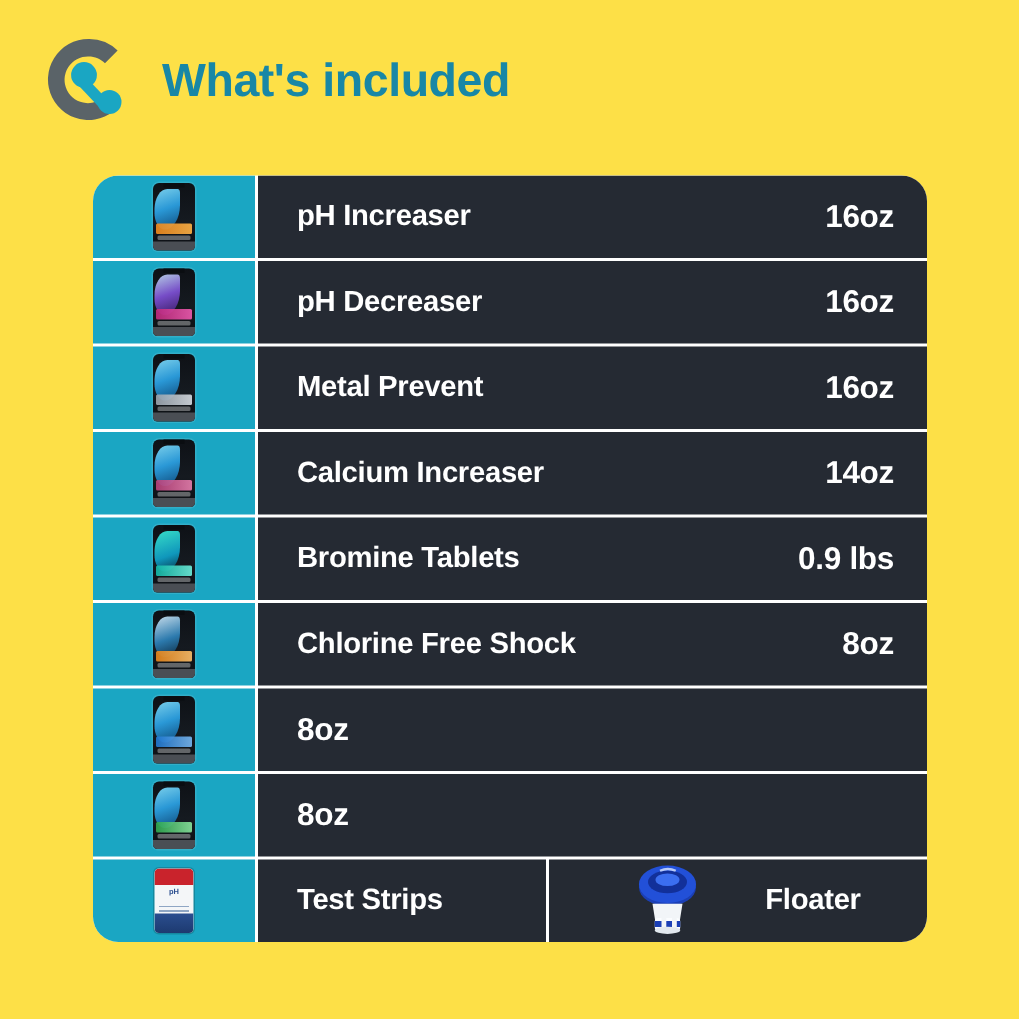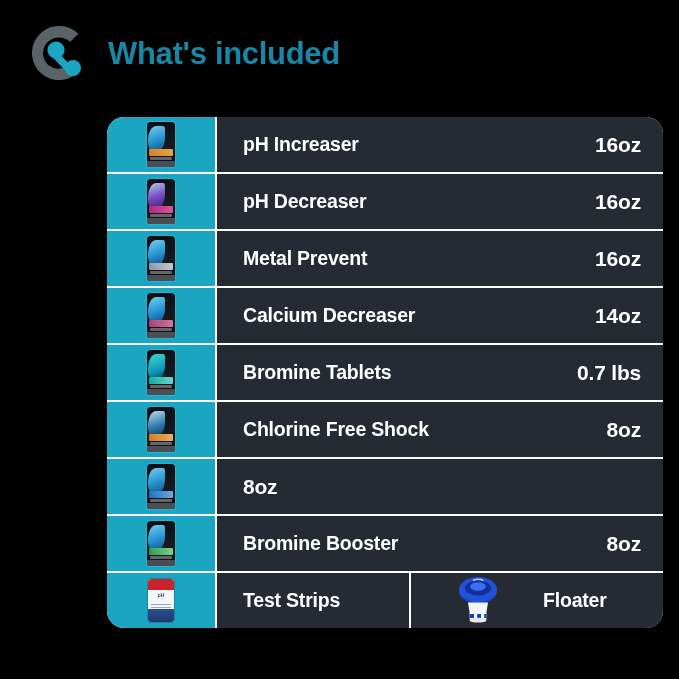--- a/index.html
+++ b/index.html
@@ -9,21 +9,21 @@
     height: 679px;
     background: #eaeaea;
     font-family: "Liberation Sans", sans-serif;
     overflow: hidden;
   }
 
   #root {
     position: relative;
     width: 679px;
     height: 679px;
-    background: #000000;
+    background: #fde047;
   }
 
   
   .header {
     position: absolute;
     left: 28px;
     top: 22px;
     display: flex;
     align-items: center;
     gap: 18px;
@@ -44,21 +44,20 @@
     left: 62px;
     top: 117px;
     width: 556px;
     height: 511px;
     background: #ffffff;
     border-radius: 17px;
     overflow: hidden;
     display: flex;
     flex-direction: column;
     gap: 2px;
-    margin-left: 45px;
   }
 
   .row {
     flex: 1 1 0;
     display: flex;
     min-height: 0;
     gap: 2px;
   }
 
   
@@ -101,22 +100,23 @@
     flex: none;
   }
 
   
   .row-split .cell-main { flex: 0 0 192px; padding: 0 16px 0 26px; }
   .row-split .cell-extra {
     flex: 1 1 auto;
     background: #252a33;
     display: flex;
     align-items: center;
-    padding-left: 40px;
+    padding-left: 8px;
     gap: 38px;
+    justify-content: center;
   }
   .row-split .extra-label {
     font-size: 19.5px;
     font-weight: bold;
     color: #ffffff;
     letter-spacing: -0.2px;
     line-height: 1;
     white-space: nowrap;
   }
 
@@ -276,38 +276,38 @@
       <div class="cell-img">
         <div class="bottle b-pink">
           <span class="cap"></span>
             <span class="swoosh"></span>
             <span class="band"></span>
             <span class="band2"></span>
             <span class="base"></span>
         </div>
       </div>
       <div class="cell-main">
-        <span class="item-name">Calcium Decreaser</span>
+        <span class="item-name">Calcium Increaser</span>
         <span class="item-amount">14oz</span>
       </div>
     </div>
 
     <div class="row">
       <div class="cell-img">
         <div class="bottle b-teal">
           <span class="cap"></span>
             <span class="swoosh"></span>
             <span class="band"></span>
             <span class="band2"></span>
             <span class="base"></span>
         </div>
       </div>
       <div class="cell-main">
         <span class="item-name">Bromine Tablets</span>
-        <span class="item-amount">0.7 lbs</span>
+        <span class="item-amount">0.9 lbs</span>
       </div>
     </div>
 
     <div class="row">
       <div class="cell-img">
         <div class="bottle b-amber">
           <span class="cap"></span>
             <span class="swoosh"></span>
             <span class="band"></span>
             <span class="band2"></span>
@@ -339,21 +339,20 @@
       <div class="cell-img">
         <div class="bottle b-green">
           <span class="cap"></span>
             <span class="swoosh"></span>
             <span class="band"></span>
             <span class="band2"></span>
             <span class="base"></span>
         </div>
       </div>
       <div class="cell-main">
-        <span class="item-name">Bromine Booster</span>
         <span class="item-amount">8oz</span>
       </div>
     </div>
 
     <div class="row row-split">
       <div class="cell-img">
         <div class="jar">
           <span class="jar-cap"></span>
           <span class="jar-txt">pH</span>
           <span class="jar-lines"></span>

